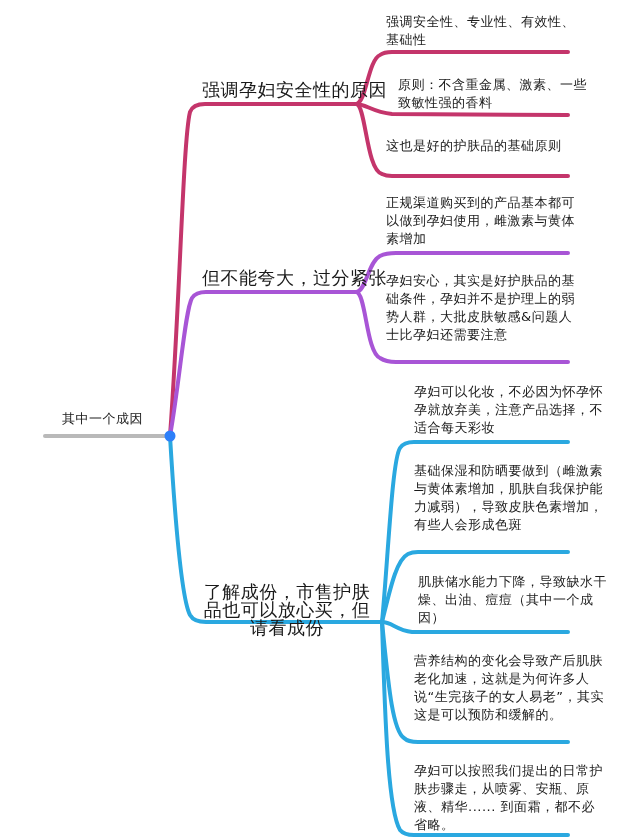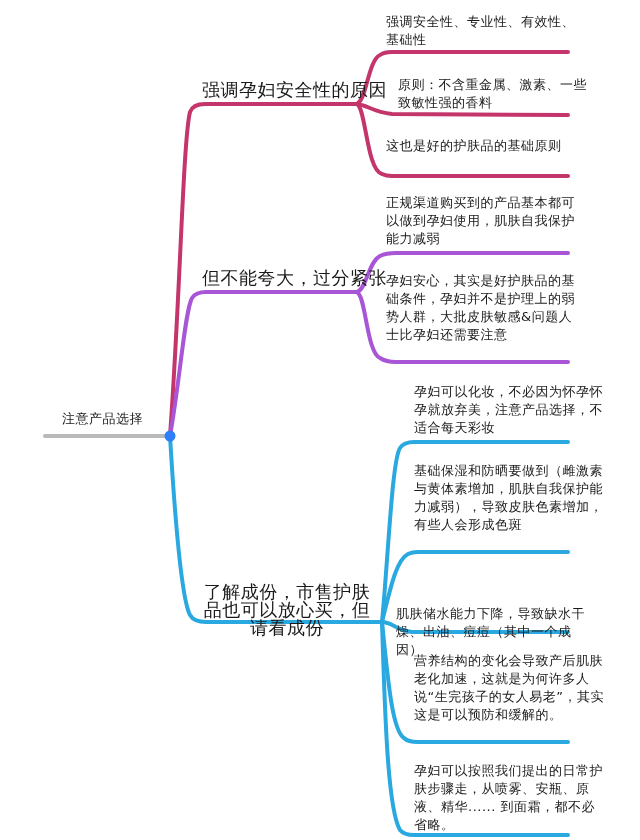--- a/index.html
+++ b/index.html
@@ -36,29 +36,29 @@
     <path d="M382 622 C 388 560, 392 460, 400 448 Q 404 442 414 442 L 568 442"></path>
     <path d="M382 622 C 390 590, 396 560, 408 554 Q 412 552 418 552 L 568 552"></path>
     <path d="M382 622 C 392 622, 396 630, 412 632 L 568 632"></path>
     <path d="M382 622 C 388 680, 392 730, 404 738 Q 408 742 418 742 L 568 742"></path>
     <path d="M382 622 C 385 720, 388 810, 400 830 Q 404 835 414 835 L 568 835"></path>
   </g>
 
   <circle cx="170" cy="436" r="5.5" fill="#2d7ff9"></circle>
 </svg>
 
-<div class="t root" style="left:62px; top:410px;">注意产品选择</div>
+<div class="t root" style="left:62px; top:410px;">其中一个成因</div>
 
 <div class="t b" style="left:202px; top:81px;">强调孕妇安全性的原因</div>
 <div class="t leaf" style="left:386px; top:13px;">强调安全性、专业性、有效性、基础性</div>
 <div class="t leaf" style="left:386px; top:76px;margin-left:12px;">原则：不含重金属、激素、一些致敏性强的香料</div>
 <div class="t leaf" style="left:386px; top:137px;">这也是好的护肤品的基础原则</div>
 
 <div class="t b" style="left:202px; top:269px;">但不能夸大，过分紧张</div>
-<div class="t leaf" style="left:386px; top:194px;">正规渠道购买到的产品基本都可以做到孕妇使用，肌肤自我保护能力减弱</div>
+<div class="t leaf" style="left:386px; top:194px;">正规渠道购买到的产品基本都可以做到孕妇使用，雌激素与黄体素增加</div>
 <div class="t leaf" style="left:386px; top:272px;">孕妇安心，其实是好护肤品的基础条件，孕妇并不是护理上的弱势人群，大批皮肤敏感&amp;问题人士比孕妇还需要注意</div>
 
 <div class="t b" style="left:202px; top:583px; width:170px;text-align:center;">了解成份，市售护肤品也可以放心买，但请看成份</div>
 <div class="t leaf" style="left:414px; top:383px;">孕妇可以化妆，不必因为怀孕怀孕就放弃美，注意产品选择，不适合每天彩妆</div>
 <div class="t leaf" style="left:414px; top:462px;">基础保湿和防晒要做到（雌激素与黄体素增加，肌肤自我保护能力减弱），导致皮肤色素增加，有些人会形成色斑</div>
-<div class="t leaf" style="left:396px; top:573px;margin-top:32px;">肌肤储水能力下降，导致缺水干燥、出油、痘痘（其中一个成因）</div>
+<div class="t leaf" style="left:418px; top:573px;">肌肤储水能力下降，导致缺水干燥、出油、痘痘（其中一个成因）</div>
 <div class="t leaf" style="left:414px; top:652px;">营养结构的变化会导致产后肌肤老化加速，这就是为何许多人说“生完孩子的女人易老”，其实这是可以预防和缓解的。</div>
 <div class="t leaf" style="left:414px; top:762px;">孕妇可以按照我们提出的日常护肤步骤走，从喷雾、安瓶、原液、精华...... 到面霜，都不必省略。</div>
 
 </body></html>

